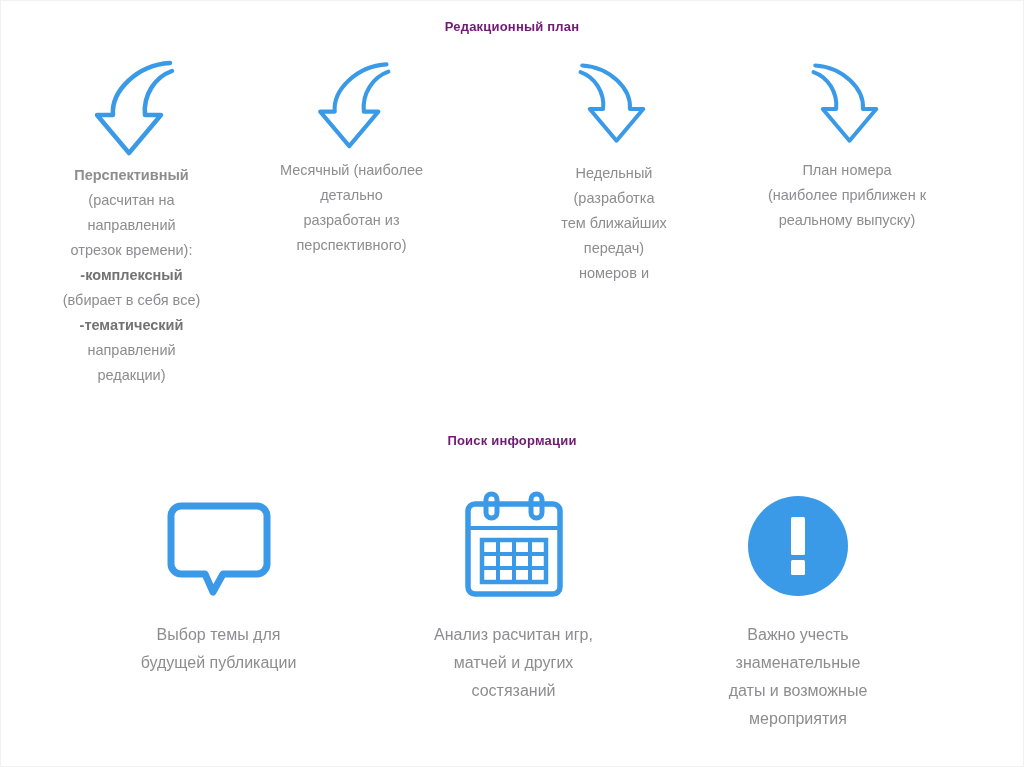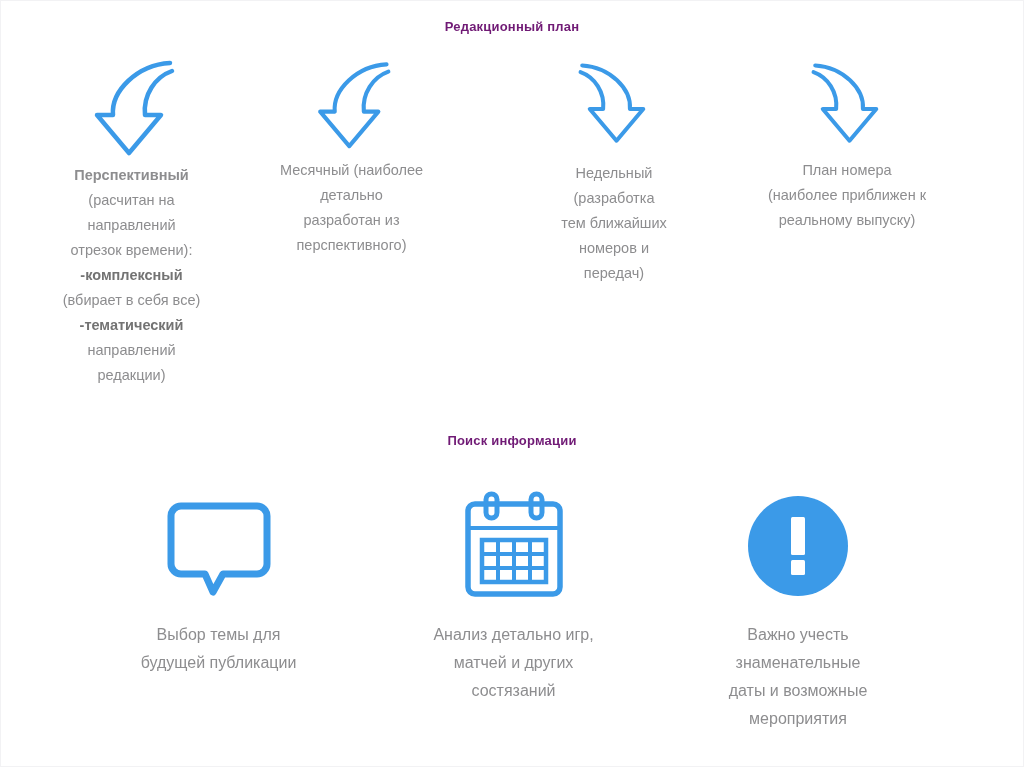--- a/index.html
+++ b/index.html
@@ -156,22 +156,22 @@
         <svg width="92" height="96" viewBox="0 0 110 105">
           <g transform="translate(110,0) scale(-1,1)">
             <path d="M93 10 C 60 12, 34 38, 36 62 L 20 62 L 52 100 L 84 62 L 68 62 C 66 42, 78 24, 95 18" fill="none" stroke="#3b9ae8" stroke-width="4.8" stroke-linejoin="round" stroke-linecap="round"></path>
           </g>
         </svg>
       </div>
       <div class="col-text">
         <div>Недельный</div>
         <div>(разработка</div>
         <div>тем ближайших</div>
+        <div>передач)</div>
         <div>номеров и</div>
-        <div>передач)</div>
       </div>
     </div>
 
     <div class="arrow-col" id="col-issue">
       <div class="icon-wrap">
         <svg width="92" height="96" viewBox="0 0 110 105">
           <g transform="translate(110,0) scale(-1,1)">
             <path d="M93 10 C 60 12, 34 38, 36 62 L 20 62 L 52 100 L 84 62 L 68 62 C 66 42, 78 24, 95 18" fill="none" stroke="#3b9ae8" stroke-width="4.8" stroke-linejoin="round" stroke-linecap="round"></path>
           </g>
         </svg>
@@ -214,21 +214,21 @@
 
           <rect x="22" y="50" width="64" height="42" fill="none" stroke="#3b9ae8" stroke-width="4.5"></rect>
           <line x1="38" y1="50" x2="38" y2="92" stroke="#3b9ae8" stroke-width="4"></line>
           <line x1="54" y1="50" x2="54" y2="92" stroke="#3b9ae8" stroke-width="4"></line>
           <line x1="70" y1="50" x2="70" y2="92" stroke="#3b9ae8" stroke-width="4"></line>
           <line x1="22" y1="64" x2="86" y2="64" stroke="#3b9ae8" stroke-width="4"></line>
           <line x1="22" y1="78" x2="86" y2="78" stroke="#3b9ae8" stroke-width="4"></line>
         </svg>
       </div>
       <div class="col-text">
-        <div>Анализ детально игр,</div>
+        <div>Анализ расчитан игр,</div>
         <div>матчей и других</div>
         <div>состязаний</div>
       </div>
     </div>
 
     <div class="icon-col" id="col-dates">
       <div class="icon-wrap">
         <svg width="104" height="104" viewBox="0 0 104 104">
           <circle cx="52" cy="52" r="50" fill="#3b9ae8"></circle>
           <rect x="45" y="23" width="14" height="38" rx="1.5" fill="#ffffff"></rect>

